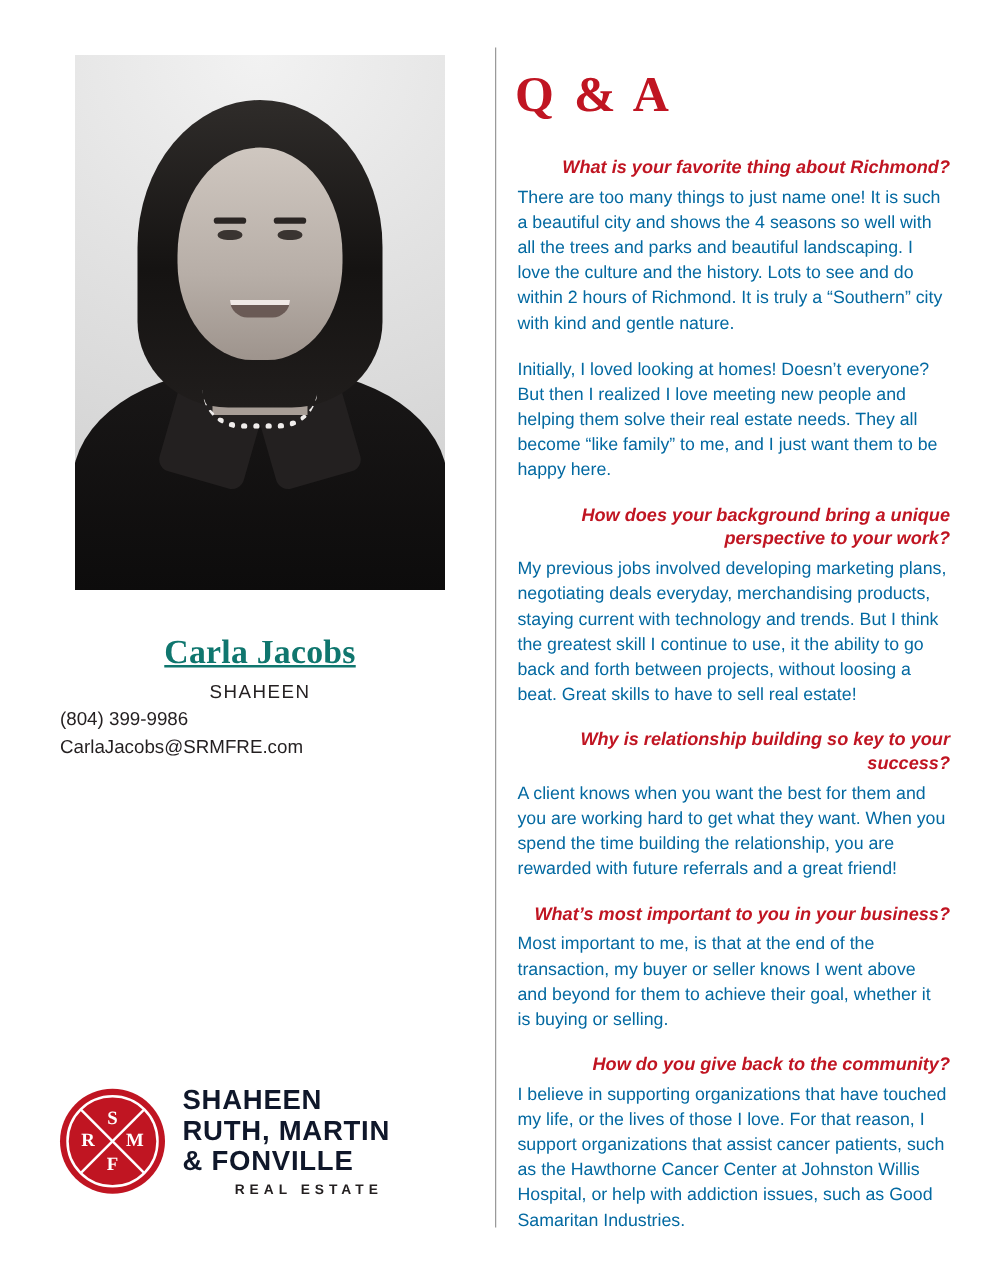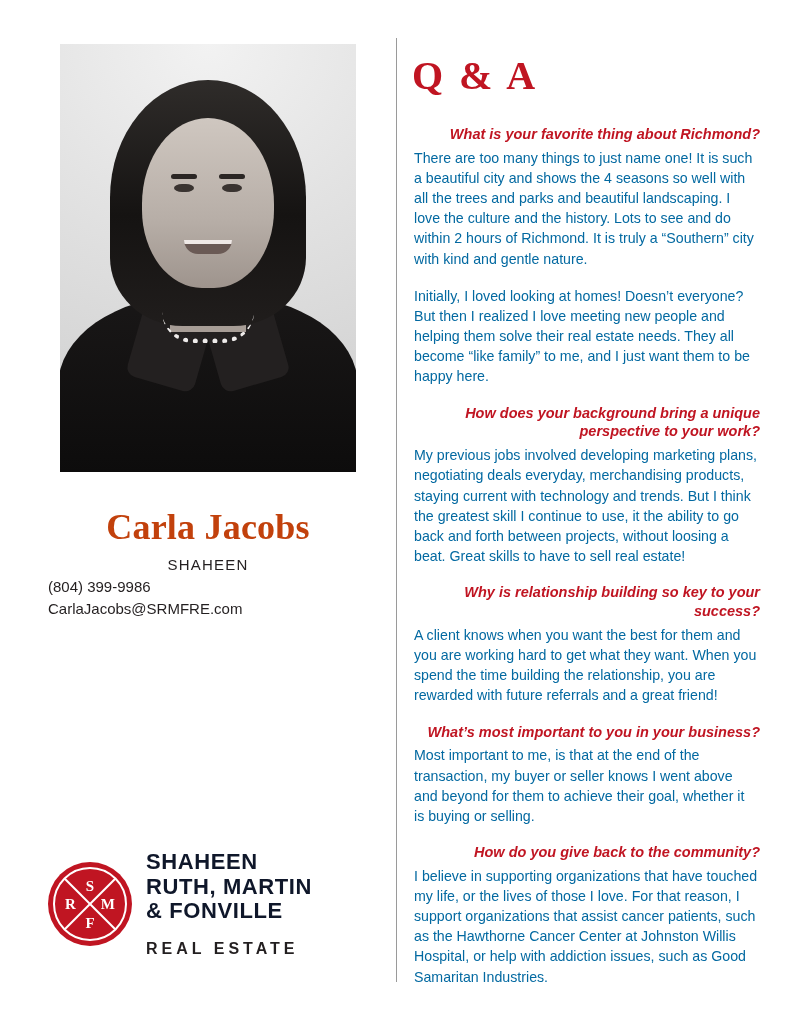--- a/index.html
+++ b/index.html
@@ -136,23 +136,24 @@
     background: #232020;
   }
   .p-collar-l { left: 78px; transform: rotate(16deg); border-radius: 10px; }
   .p-collar-r { right: 78px; transform: rotate(-16deg); border-radius: 10px; }
 
   .agent-name {
     margin: 34px 0 0 0;
     text-align: center;
     font-family: "Liberation Serif", serif;
     font-weight: bold;
-    font-size: 36px;
-    color: #c2410c;
+    font-size: 27px;
+    color: #0f766e;
     letter-spacing: 0.2px;
+    text-decoration: underline;
   }
   .agent-title {
     margin: 8px 0 0 0;
     text-align: center;
     font-size: 15px;
     letter-spacing: 1.2px;
     color: #231f20;
   }
   .agent-phone, .agent-email {
     margin: 5px 0 0 0;
@@ -209,25 +210,26 @@
 
   .logo-text { flex: 1 1 auto; }
   .logo-l1, .logo-l2, .logo-l3 {
     font-weight: bold;
     font-size: 22px;
     letter-spacing: 0.6px;
     color: #0f172a;
     line-height: 1.12;
   }
   .logo-sub {
-    margin-top: 16px;
-    font-size: 16px;
+    margin-top: 4px;
+    font-size: 11px;
     font-weight: bold;
     letter-spacing: 4px;
     color: #231f20;
+    text-align: center;
   }
 
   
   .divider {
     position: absolute;
     left: 396px;
     top: 38px;
     width: 1px;
     height: 944px;
     background: #9a9a9a;

